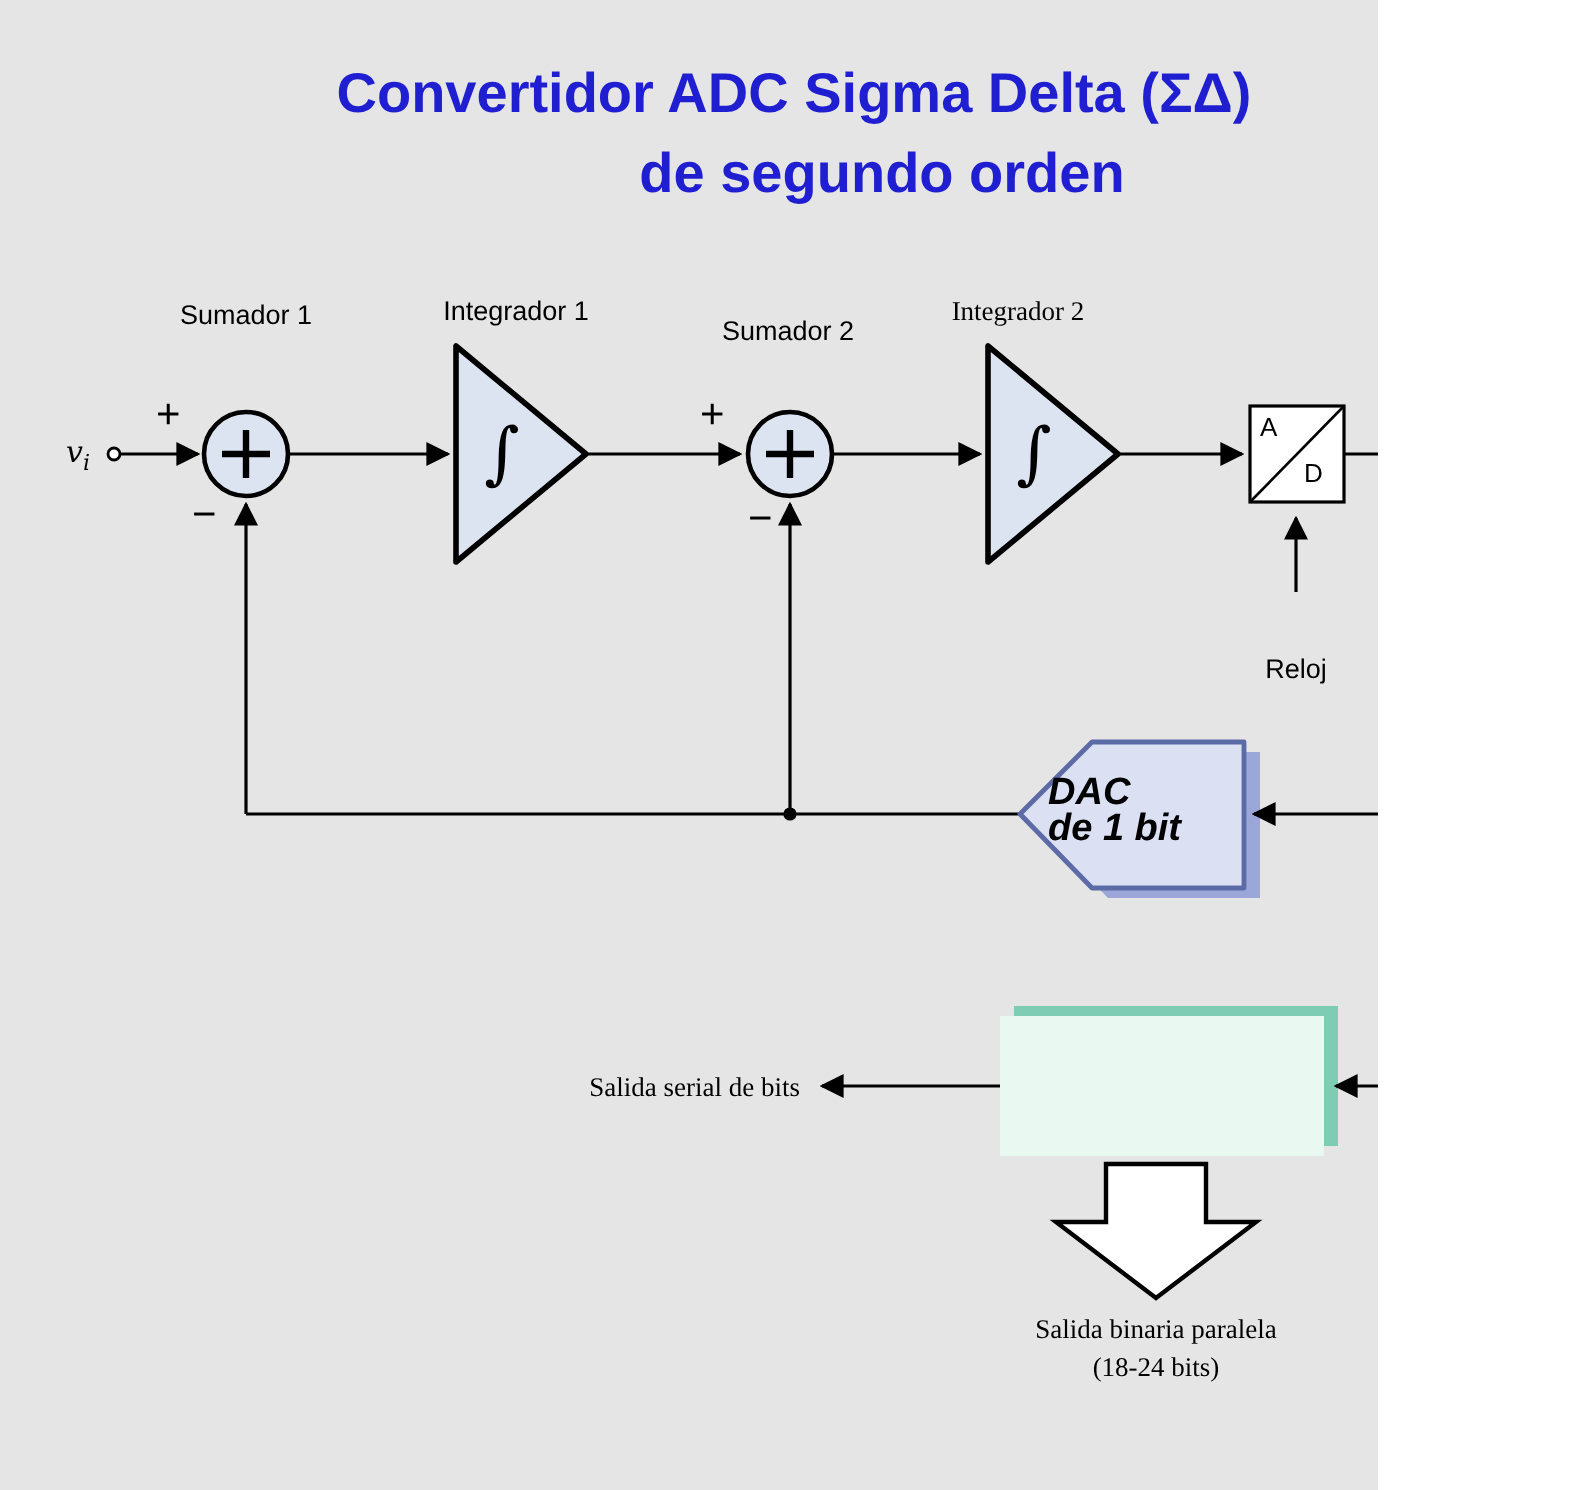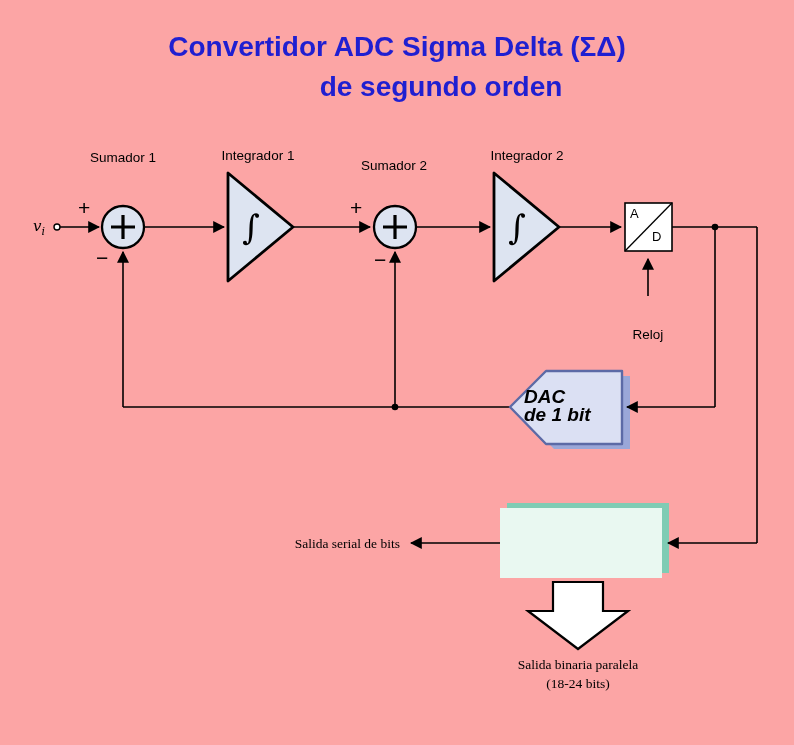--- a/index.html
+++ b/index.html
@@ -1,17 +1,17 @@
 <!DOCTYPE html>
 <html><head>
 <meta charset="utf-8">
 <style>
   html,body{margin:0;padding:0;background:#ffffff;}
   .canvas{
-    position:relative;width:794px;height:745px;background:#fca5a5;
+    position:relative;width:689px;height:745px;background:#e5e5e5;
     font-family:"Liberation Sans",sans-serif;overflow:hidden;color:#000;
   }
   .layer{position:absolute;left:0;top:0;}
   .lbl{position:absolute;white-space:nowrap;}
   .title{left:0;width:794px;text-align:center;font-weight:bold;font-size:28px;
          color:#1f1fd1;line-height:34px;}
   .blocklabel{font-size:13.5px;text-align:center;}
   .sign{font-size:21px;font-weight:normal;line-height:21px;}
   .integral{font-family:"DejaVu Serif",serif;font-size:34px;text-align:center;
             width:30px;height:52px;line-height:52px;}
@@ -76,21 +76,21 @@
   </svg>
 
   <div class="lbl title" style="top:30px;">Convertidor ADC Sigma Delta (ΣΔ)</div>
   <div class="lbl title" style="top:70px;padding-left:44px;">de segundo orden</div>
 
   <div class="lbl vin" style="left:33px;top:217px;"><span>v</span><sub>i</sub></div>
 
   <div class="lbl blocklabel" style="left:63px;top:150px;width:120px;">Sumador 1</div>
   <div class="lbl blocklabel" style="left:198px;top:148px;width:120px;">Integrador 1</div>
   <div class="lbl blocklabel" style="left:334px;top:158px;width:120px;">Sumador 2</div>
-  <div class="lbl blocklabel" style="left:467px;top:148px;width:120px;">Integrador 2</div>
+  <div class="lbl blocklabel" style="left:449px;top:148px;width:120px;font-family:Liberation Serif, serif;">Integrador 2</div>
 
   <div class="lbl sign" style="left:78px;top:197px;">+</div>
   <div class="lbl sign" style="left:96px;top:247px;">−</div>
   <div class="lbl sign" style="left:350px;top:197px;">+</div>
   <div class="lbl sign" style="left:374px;top:249px;">−</div>
 
   <div class="lbl integral" style="left:236px;top:201px;">∫</div>
   <div class="lbl integral" style="left:502px;top:201px;">∫</div>
 
   <div class="lbl adletter" style="left:630px;top:206px;">A</div>

